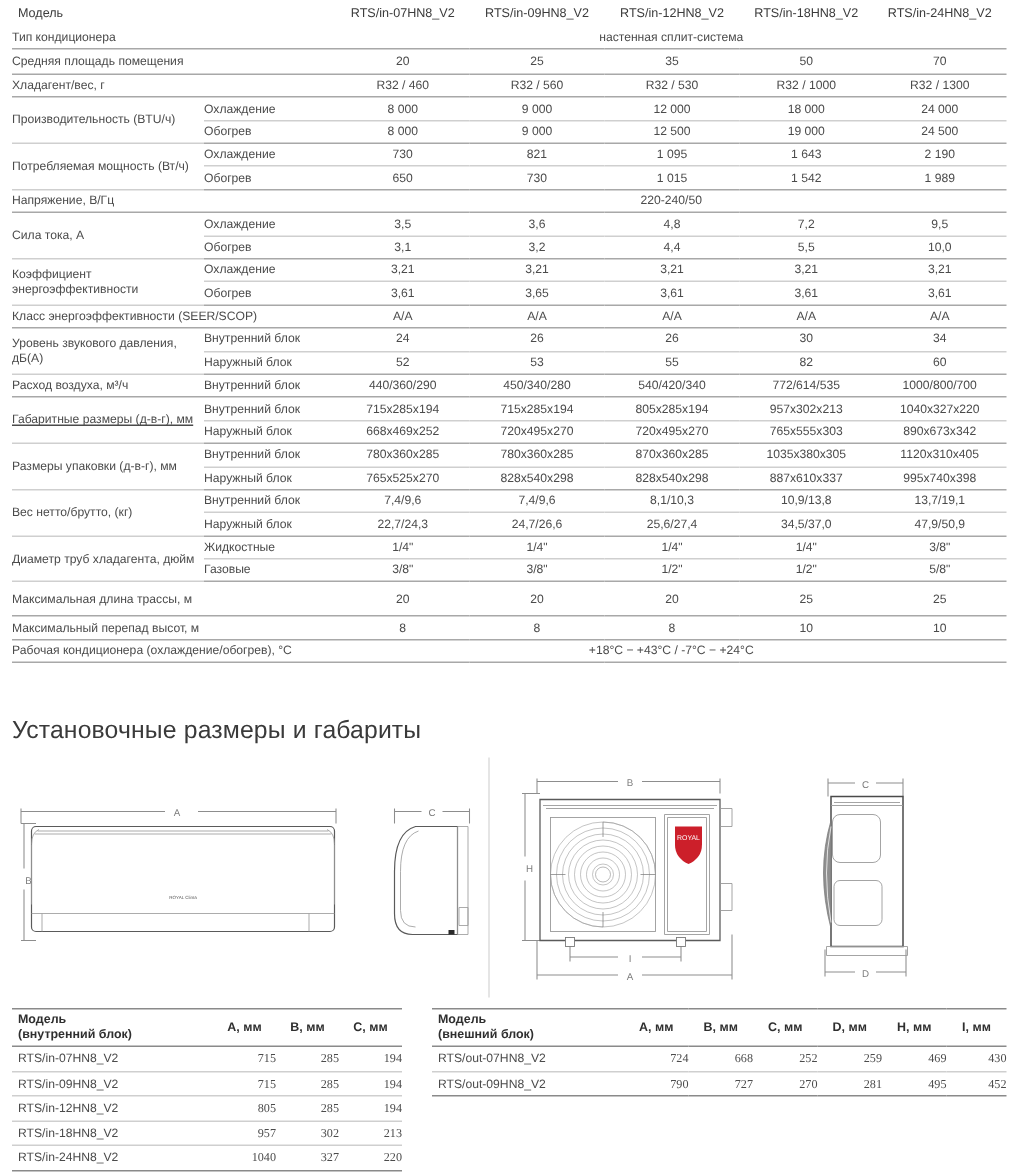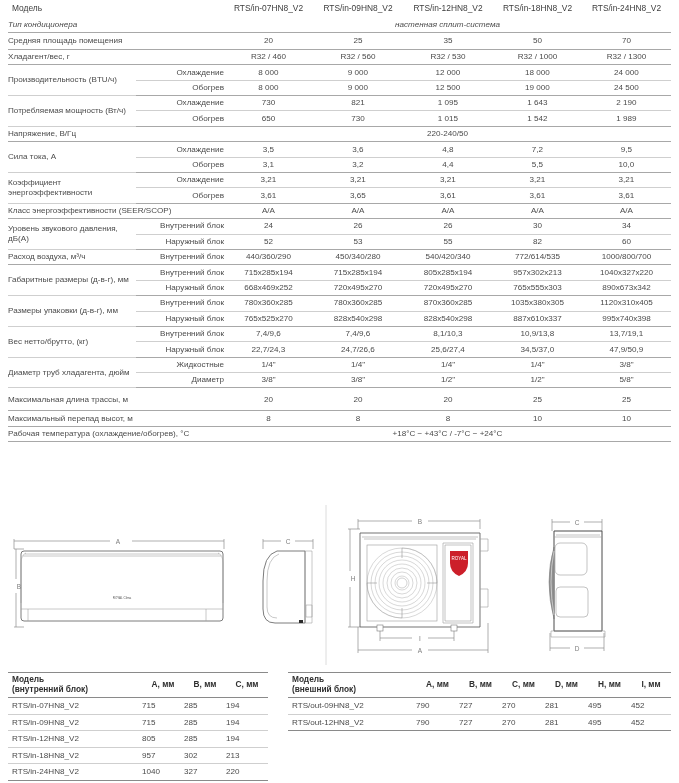--- a/index.html
+++ b/index.html
@@ -57,21 +57,21 @@
   }
   .hdr-row th.mdl {
     text-align: center;
   }
   td.lbl {
     text-align: left;
     padding-left: 4px;
     padding-right: 2px;
   }
   td.sub {
-    text-align: right;
+    text-align: left;
     padding-left: 4px;
     padding-right: 2px;
   }
   td.val {
     text-align: center;
   }
   
   tr.r > td {
     border-bottom: 0.9px solid #cfcfcf;
   }
@@ -151,21 +151,22 @@
     border-bottom: 0.9px solid #cfcfcf;
   }
   table.dims tbody tr:last-child td {
     border-bottom: 1.1px solid #8a8a8a;
   }
   table.dims tbody td.mname {
     text-align: left;
     padding-left: 4px;
   }
   table.dims tbody td.dcol {
-    text-align: left;
+    text-align: right;
+    font-family: Liberation Serif, serif;
   }
   .tbl-in { position: absolute; left: 8px; top: 0; }
   .tbl-out { position: absolute; left: 288px; top: 0; }
 
   .logo-text { font-size: 3px; fill: #555; }
 </style>
 </head>
 <body>
 
 <div class="page">
@@ -185,21 +186,21 @@
         <tr class="hdr-row">
           <th class="lbl" colspan="2">Модель</th>
           <th class="mdl">RTS/in-07HN8_V2</th>
           <th class="mdl">RTS/in-09HN8_V2</th>
           <th class="mdl">RTS/in-12HN8_V2</th>
           <th class="mdl">RTS/in-18HN8_V2</th>
           <th class="mdl">RTS/in-24HN8_V2</th>
         </tr>
       </thead>
       <tbody id="spec-body">
-          <tr class="r grp-end" style="height: 15.4px; font-style: italic;">
+          <tr class="r grp-end" style="height: 15.4px;">
             <td class="lbl" colspan="2">Тип кондиционера</td>
             <td class="val" colspan="5">настенная сплит-система</td>
           </tr>
           <tr class="r grp-end" style="height: 17px;">
             <td class="lbl" colspan="2">Средняя площадь помещения</td>
             <td class="val">20</td>
             <td class="val">25</td>
             <td class="val">35</td>
             <td class="val">50</td>
             <td class="val">70</td>
@@ -312,21 +313,21 @@
           <tr class="r grp-end" style="height: 15.4px;">
             <td class="lbl" rowspan="1">Расход воздуха, м³/ч</td>
             <td class="sub">Внутренний блок</td>
             <td class="val">440/360/290</td>
             <td class="val">450/340/280</td>
             <td class="val">540/420/340</td>
             <td class="val">772/614/535</td>
             <td class="val">1000/800/700</td>
           </tr>
           <tr class="r" style="height: 15.4px;">
-            <td class="lbl spanlbl" rowspan="2" style="line-height: 1.25;">Габаритные размеры (д-в-г), мм</td>
+            <td class="lbl spanlbl" rowspan="2" style="line-height: 1.25; text-decoration: underline;">Габаритные размеры (д-в-г), мм</td>
             <td class="sub">Внутренний блок</td>
             <td class="val">715x285x194</td>
             <td class="val">715x285x194</td>
             <td class="val">805x285x194</td>
             <td class="val">957x302x213</td>
             <td class="val">1040x327x220</td>
           </tr>
           <tr class="r grp-end" style="height: 15.4px;">
             <td class="sub">Наружный блок</td>
             <td class="val">668x469x252</td>
@@ -372,21 +373,21 @@
           <tr class="r" style="height: 15.4px;">
             <td class="lbl spanlbl" rowspan="2" style="line-height: 1.25;">Диаметр труб хладагента, дюйм</td>
             <td class="sub">Жидкостные</td>
             <td class="val">1/4"</td>
             <td class="val">1/4"</td>
             <td class="val">1/4"</td>
             <td class="val">1/4"</td>
             <td class="val">3/8"</td>
           </tr>
           <tr class="r grp-end" style="height: 15.4px;">
-            <td class="sub">Диаметр</td>
+            <td class="sub">Газовые</td>
             <td class="val">3/8"</td>
             <td class="val">3/8"</td>
             <td class="val">1/2"</td>
             <td class="val">1/2"</td>
             <td class="val">5/8"</td>
           </tr>
           <tr class="r grp-end" style="height: 23px;">
             <td class="lbl" colspan="2">Максимальная длина трассы, м</td>
             <td class="val">20</td>
             <td class="val">20</td>
@@ -396,27 +397,28 @@
           </tr>
           <tr class="r grp-end" style="height: 15.4px;">
             <td class="lbl" colspan="2">Максимальный перепад высот, м</td>
             <td class="val">8</td>
             <td class="val">8</td>
             <td class="val">8</td>
             <td class="val">10</td>
             <td class="val">10</td>
           </tr>
           <tr class="r grp-end lastline" style="height: 15.4px;">
-            <td class="lbl" colspan="2">Рабочая температура (охлаждение/обогрев), °С</td>
+            <td class="lbl" colspan="2">Рабочая кондиционера (охлаждение/обогрев), °С</td>
             <td class="val" colspan="5">+18°C − +43°C / -7°C − +24°C</td>
           </tr>
         </tbody>
     </table>
   </div>
 
+  <div class="sect-title">Установочные размеры и габариты</div>
 
   <div class="diagrams">
 
     <svg style="position:absolute;left:0;top:0;" width="679" height="160">
       <line x1="326" y1="-5" x2="326" y2="165" stroke="#dcdcdc" stroke-width="1"></line>
     </svg>
 
     <svg class="diag" style="left:10px; top:30px;" width="230" height="105" viewBox="0 0 230 105">
       <g stroke="#8d8d8d" stroke-width="0.7" fill="none">
 
@@ -652,35 +654,35 @@
           <th class="dcol">A, мм</th>
           <th class="dcol">B, мм</th>
           <th class="dcol">C, мм</th>
           <th class="dcol">D, мм</th>
           <th class="dcol">H, мм</th>
           <th class="dcol">I, мм</th>
         </tr>
       </thead>
       <tbody id="outdoor-dims-body">
           <tr>
+            <td class="mname">RTS/out-07HN8_V2</td>
+            <td class="dcol">724</td>
+            <td class="dcol">668</td>
+            <td class="dcol">252</td>
+            <td class="dcol">259</td>
+            <td class="dcol">469</td>
+            <td class="dcol">430</td>
+          </tr>
+          <tr>
             <td class="mname">RTS/out-09HN8_V2</td>
             <td class="dcol">790</td>
             <td class="dcol">727</td>
             <td class="dcol">270</td>
             <td class="dcol">281</td>
             <td class="dcol">495</td>
             <td class="dcol">452</td>
           </tr>
-          <tr>
-            <td class="mname">RTS/out-12HN8_V2</td>
-            <td class="dcol">790</td>
-            <td class="dcol">727</td>
-            <td class="dcol">270</td>
-            <td class="dcol">281</td>
-            <td class="dcol">495</td>
-            <td class="dcol">452</td>
-          </tr>
         </tbody>
     </table>
 
   </div>
 
 </div>
 
 </body></html>

